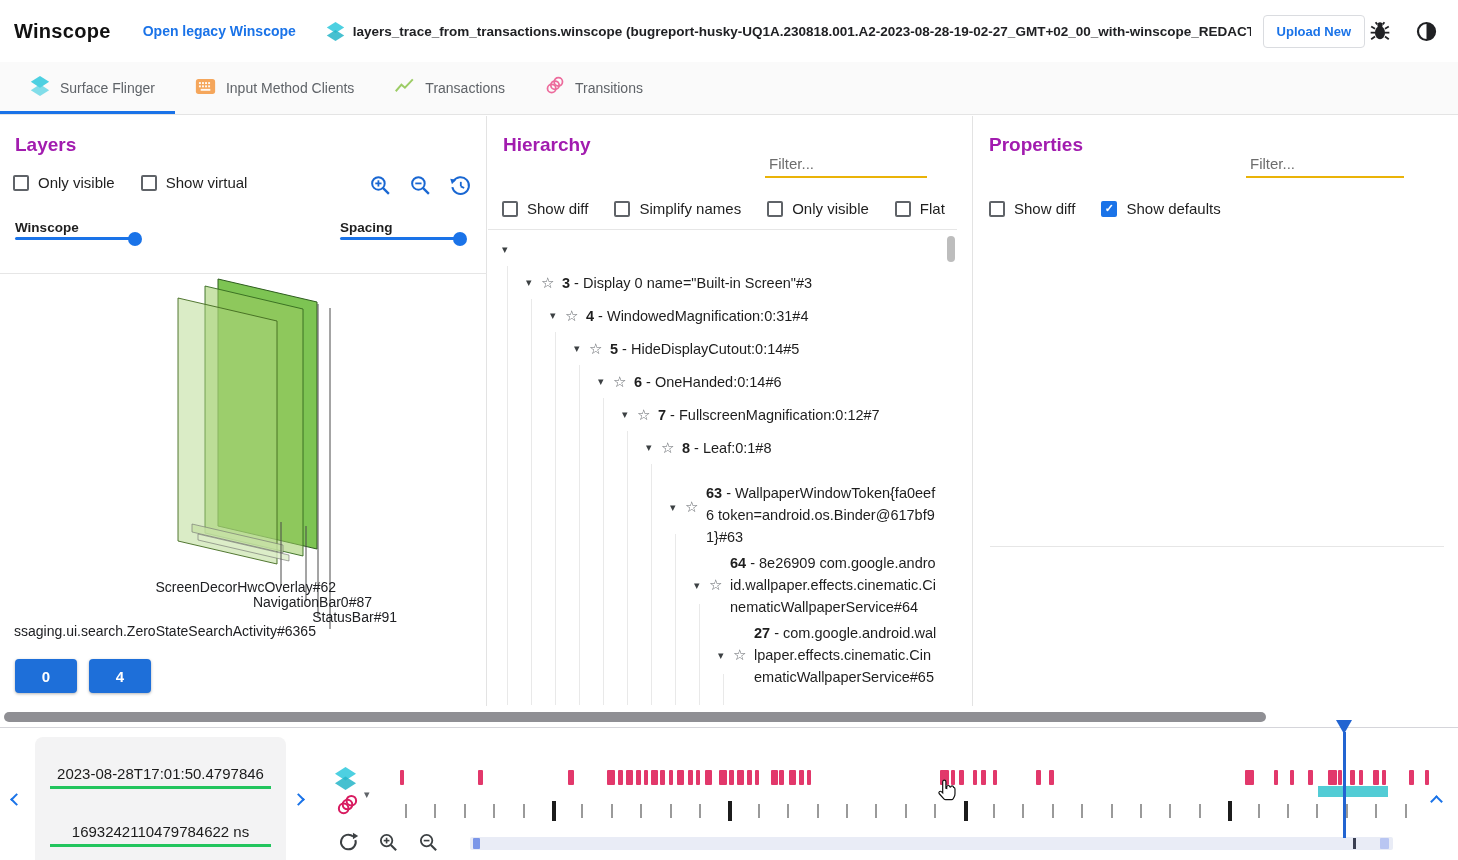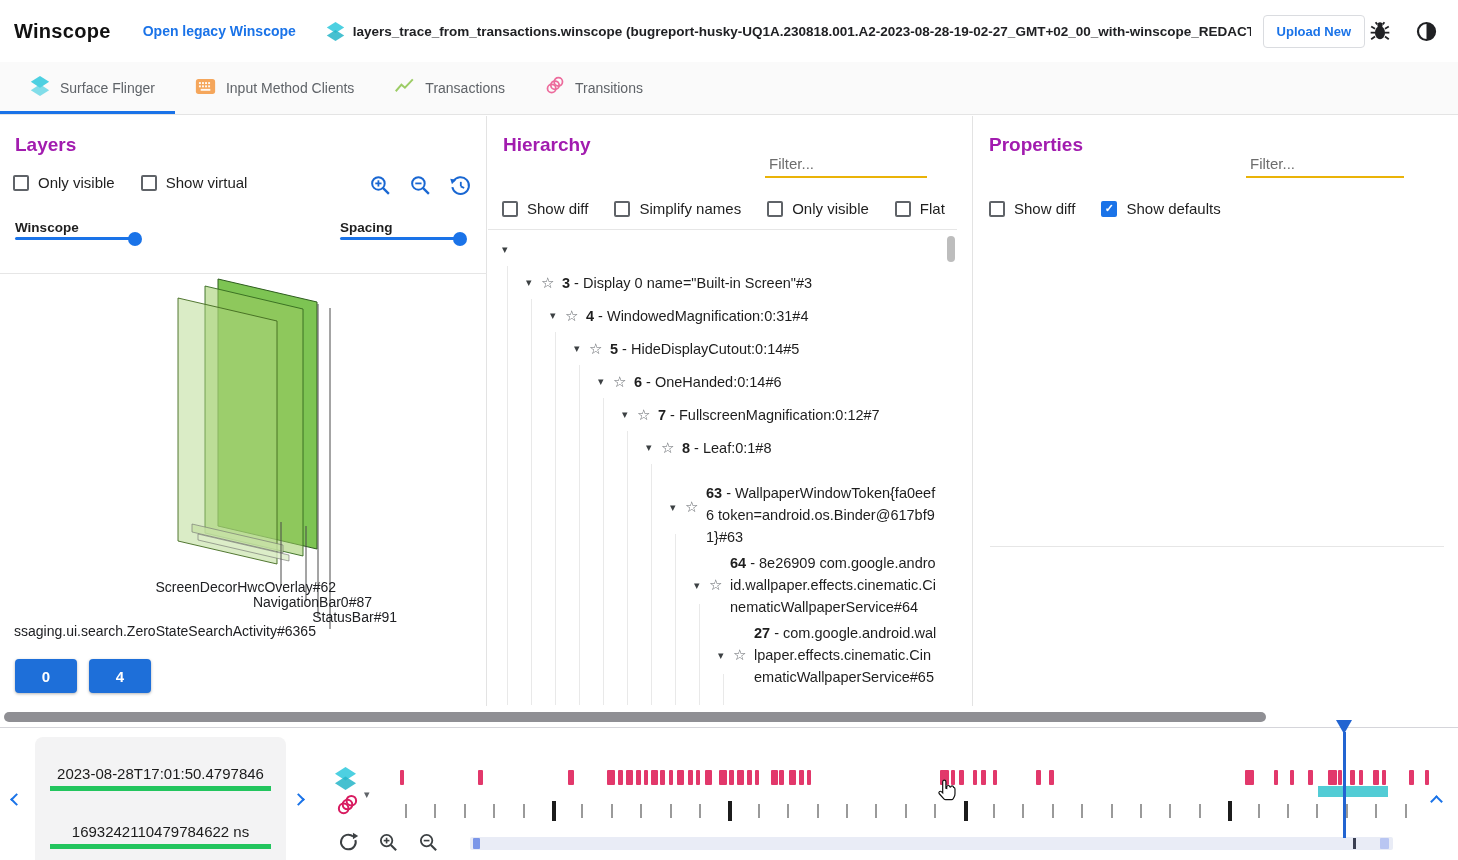--- a/index.html
+++ b/index.html
@@ -64,21 +64,21 @@
 
 .footer{position:absolute;top:706px;left:0;right:0;height:154px;background:#fff}
 .hthumb{position:absolute;left:4px;top:6px;width:1262px;height:10px;background:#8f8f94;border-radius:5px;cursor:pointer}
 .hline{position:absolute;left:0;top:21px;width:100%;height:1px;background:#d5d5da}
 .chev{display:inline-block;width:9px;height:9px;border-right:2.5px solid #1a73e8;border-bottom:2.5px solid #1a73e8}
 .chev.left{transform:rotate(135deg)}
 .chev.right{transform:rotate(-45deg)}
 .chev.up{transform:rotate(-135deg)}
 .navbtn{position:absolute;cursor:pointer;padding:4px}
 .tscard{position:absolute;left:35px;top:31px;width:251px;height:123px;background:#f3f3f4;border-radius:8px 8px 0 0}
-.tsinput{position:absolute;left:15px;width:221px;background:transparent;border:none;border-bottom:5px solid #22c55e;font-size:15px;color:#1b1b1b;text-align:center;padding-bottom:4px;font-family:inherit}
+.tsinput{position:absolute;left:15px;width:221px;background:transparent;border:none;border-bottom:3px solid #22c55e;font-size:15px;color:#1b1b1b;text-align:center;padding-bottom:4px;font-family:inherit}
 .trace-icons{position:absolute;left:334px;top:60px}
 .tl-icons{position:absolute;left:338px;top:126px;display:flex;gap:19px}
 .tl-icons span{display:inline-flex;cursor:pointer}
 .pinkrow{position:absolute;left:397px;top:64px;width:1048px;height:16px}
 .pmark{position:absolute;top:0;height:15px;background:#e2386b;border-radius:1px}
 .tickrow{position:absolute;left:397px;top:94px;width:1048px;height:22px}
 .tick{position:absolute;top:4px;width:2px;height:14px;background:#9a9a9a}
 .tick.bold{top:1px;width:4px;height:20px;background:#1c1c1c}
 .minimap{position:absolute;left:470px;top:131px;width:923px;height:13px;background:#e9ecf6;border-radius:2px;cursor:pointer}
 .mm-marker{position:absolute;left:3px;top:1px;width:7px;height:11px;background:#7b96e8;border-radius:1px}

